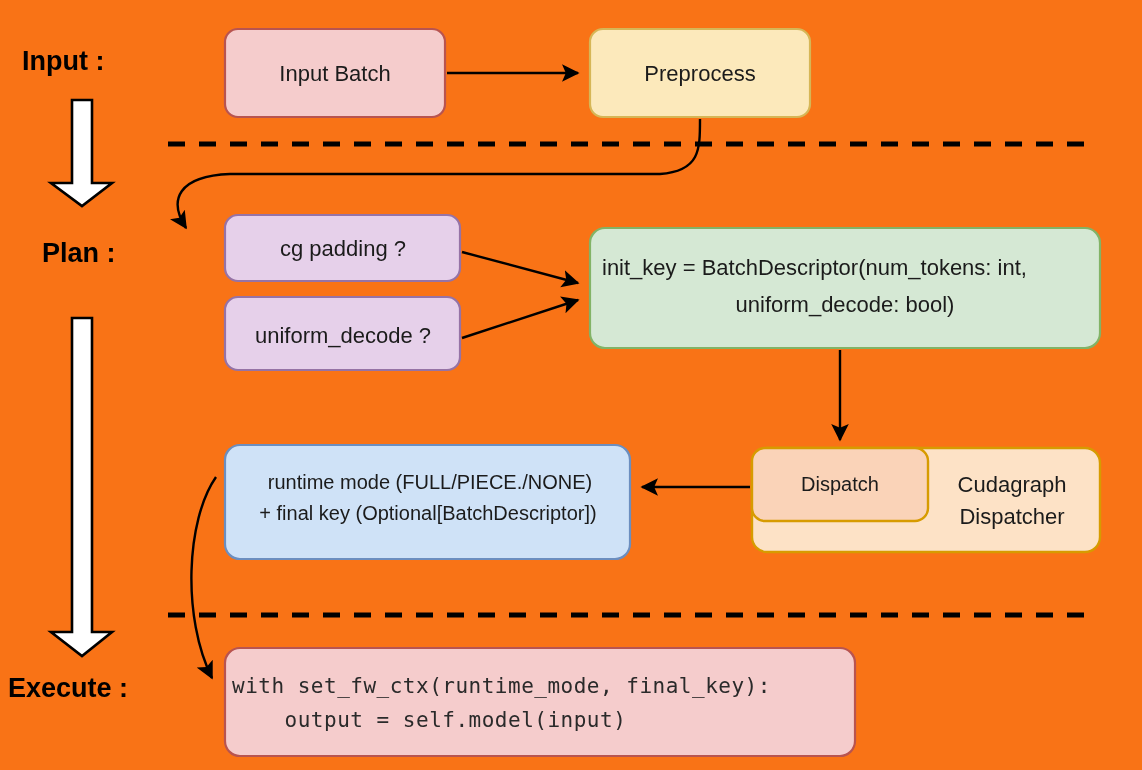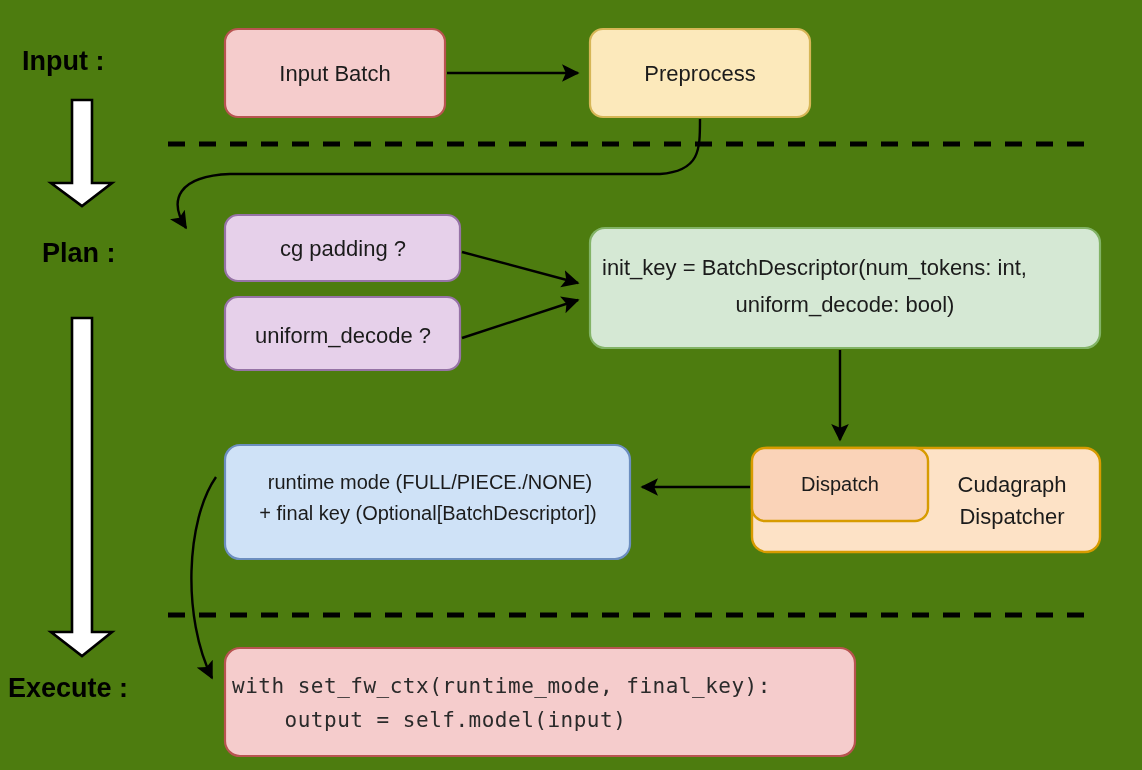--- a/index.html
+++ b/index.html
@@ -11,21 +11,21 @@
   body {
     width: 1142px;
     height: 770px;
     font-family: "Liberation Sans", sans-serif;
     overflow: hidden;
   }
   #diagram-root {
     position: relative;
     width: 1142px;
     height: 770px;
-    background: #4d7c0f;
+    background: #f97316;
   }
   svg.diagram {
     display: block;
     width: 1142px;
     height: 770px;
   }
   .stage-label {
     font-family: "Liberation Sans", sans-serif;
     font-weight: bold;
     font-size: 27px;

